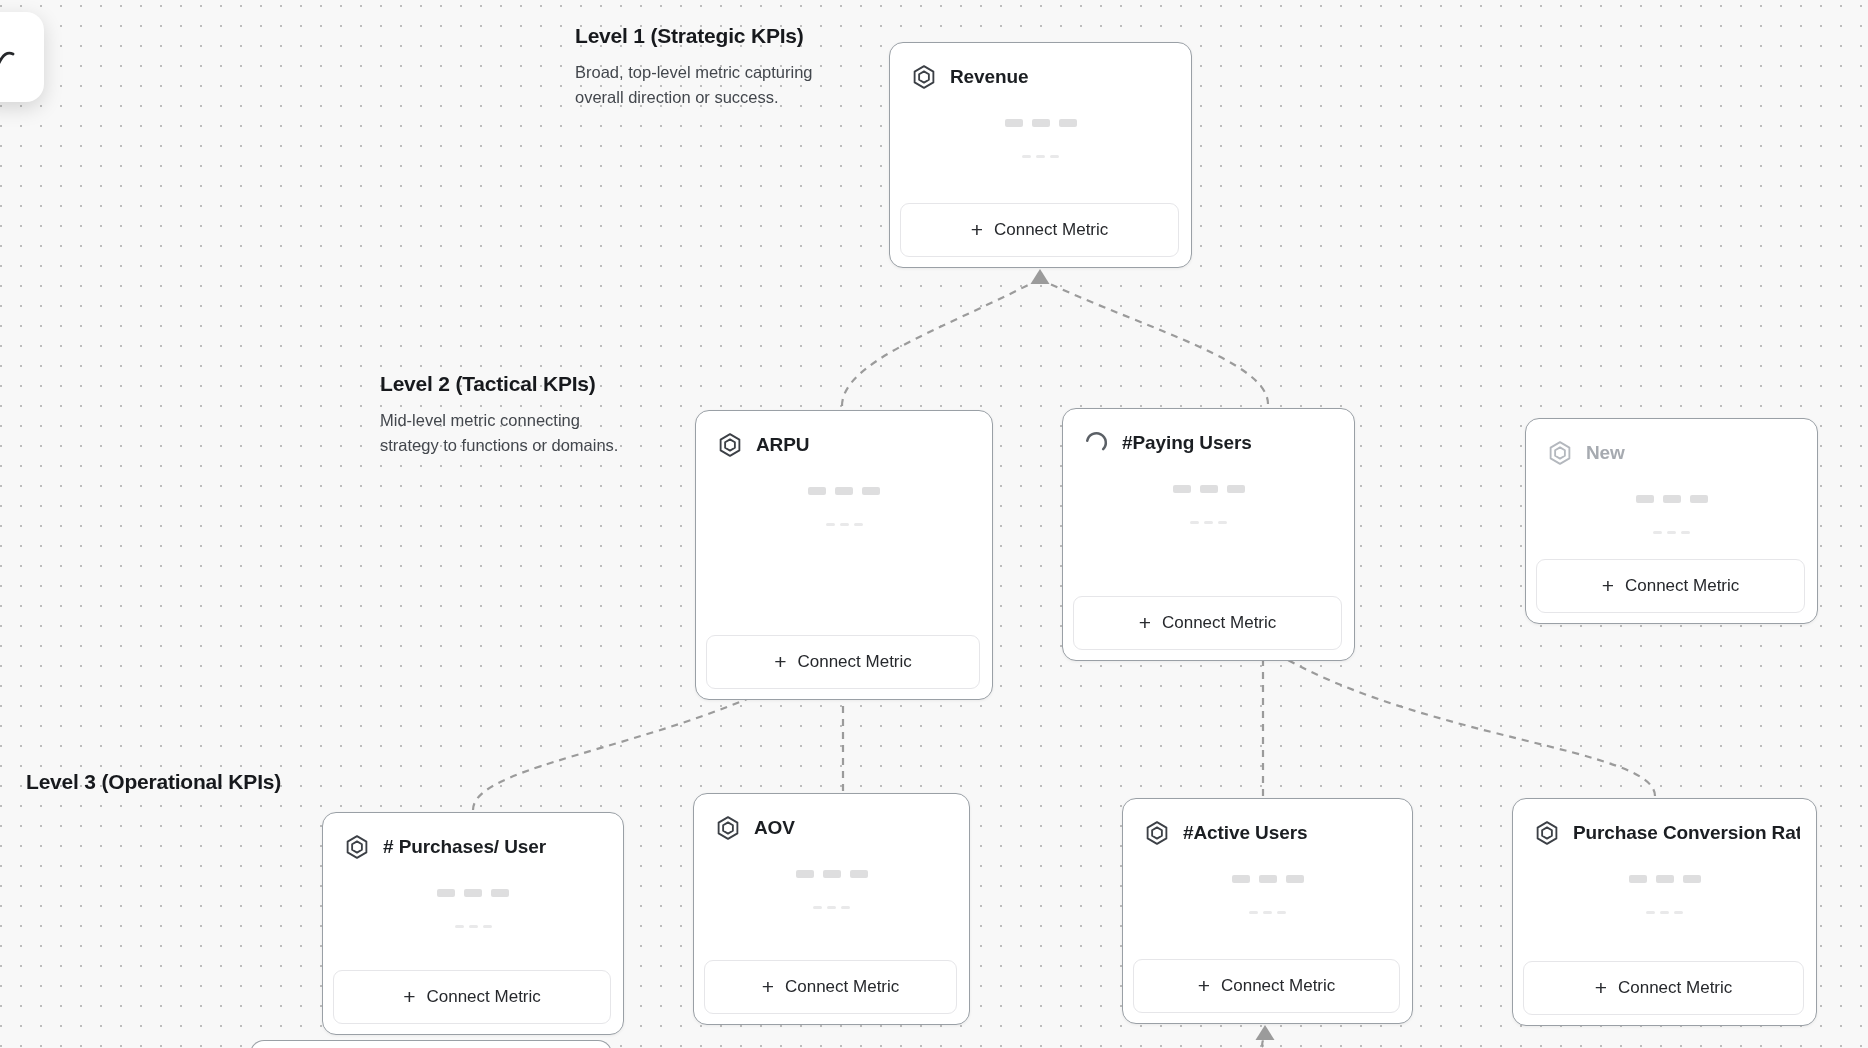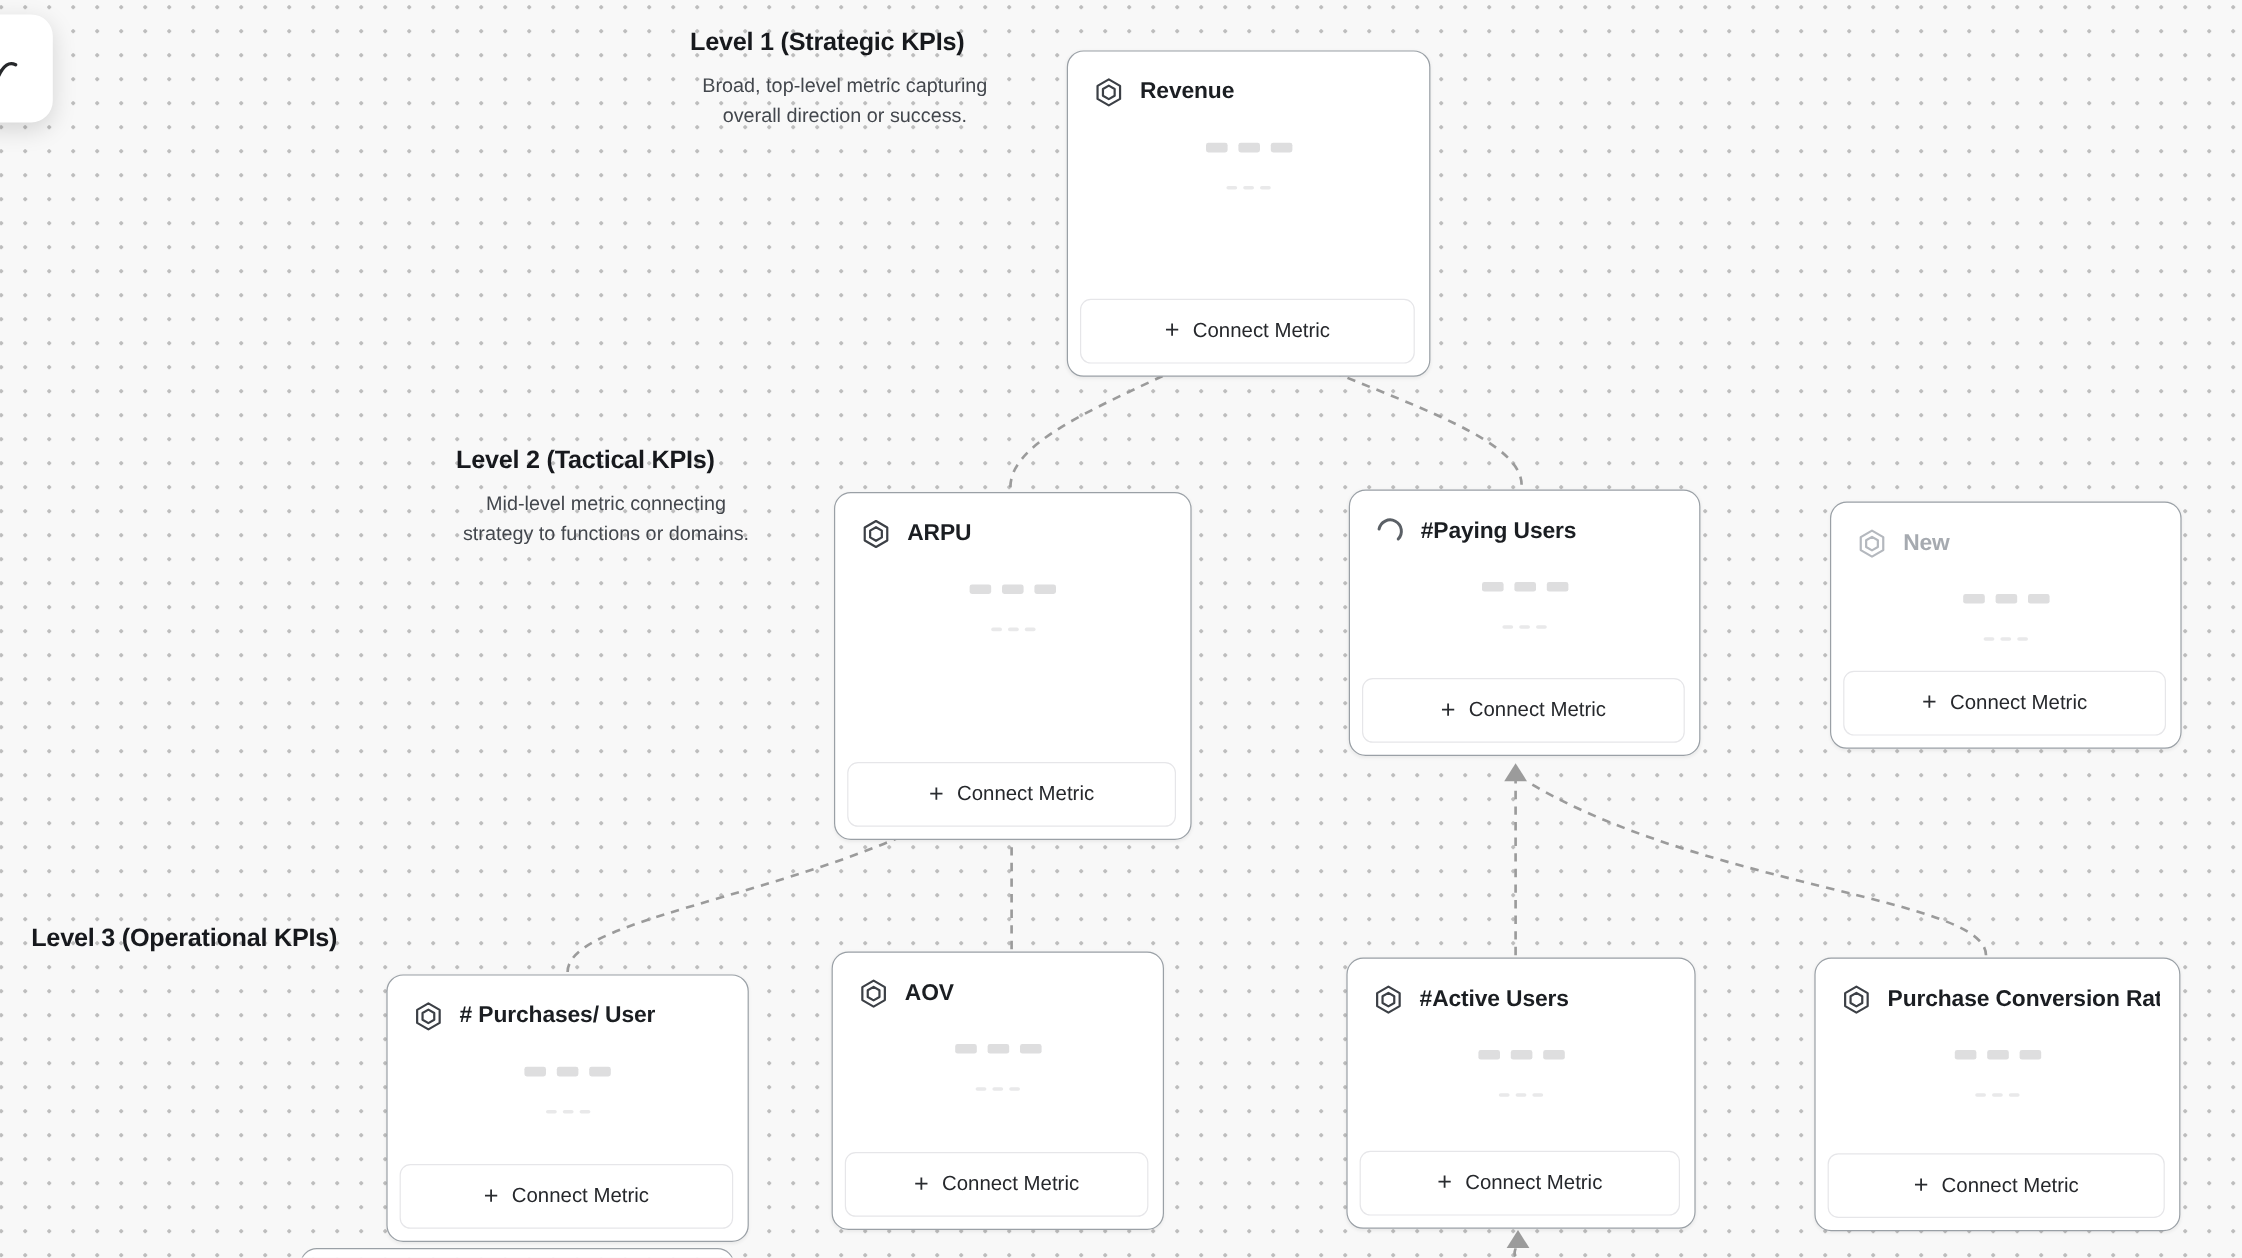--- a/index.html
+++ b/index.html
@@ -17,21 +17,21 @@
   }
   svg.overlay{position:absolute;left:0;top:0;pointer-events:none;}
 
   
   .section{position:absolute;}
   .section-title{
     font-size:21px;font-weight:700;color:#17191d;letter-spacing:-0.2px;
     margin:0 0 12px 0;
   }
   .section-desc{
-    font-size:16.5px;color:#43474d;line-height:1.5;margin:0;text-align:center;
+    font-size:16.5px;color:#43474d;line-height:1.5;margin:0;
   }
 
   
   .card{
     position:absolute;background:#ffffff;
     border:1.4px solid #9aa0a6;border-radius:14px;
     box-shadow:0 1px 3px rgba(0,0,0,0.06);
     box-sizing:border-box;
   }
   .card-header{
@@ -113,21 +113,21 @@
 
   <div class="section" style="left:380px;top:372px;width:300px;">
     <h2 class="section-title">Level 2 (Tactical KPIs)</h2>
     <p class="section-desc" style="width:250px;">Mid-level metric connecting strategy to functions or domains.</p>
   </div>
 
   <div class="section" style="left:26px;top:770px;width:320px;">
     <h2 class="section-title">Level 3 (Operational KPIs)</h2>
   </div>
 
-  <div class="card" style="left:889px;top:42px;width:303px;height:272px;">
+  <div class="card" style="left:889px;top:42px;width:303px;height:226px;">
     <div class="card-header">
       <span class="icon">
         <svg width="26" height="26" viewBox="0 0 24 24" fill="none" stroke="currentColor" stroke-width="1.7" stroke-linejoin="round">
           <path d="M12,2 L20.66,7 L20.66,17 L12,22 L3.34,17 L3.34,7 Z"></path>
           <path d="M12,6.8 L16.5,9.4 L16.5,14.6 L12,17.2 L7.5,14.6 L7.5,9.4 Z"></path>
         </svg>
       </span>
       <span class="card-title">Revenue</span>
     </div>
     <div class="skeleton">
@@ -169,21 +169,21 @@
           <i></i>
           <i></i>
         </div>
     </div>
     <button class="connect-btn">
       <span class="plus">+</span>
       <span>Connect Metric</span>
     </button>
   </div>
 
-  <div class="card" style="left:1124px;top:408px;width:293px;height:222px;">
+  <div class="card" style="left:1062px;top:408px;width:293px;height:253px;">
     <div class="card-header">
       <span class="icon spin">
         <svg width="25" height="25" viewBox="0 0 24 24" fill="none" stroke="currentColor" stroke-width="2.4" stroke-linecap="round">
           <path d="M3.1,10.4 A9,9 0 1 1 18.4,18.4"></path>
         </svg>
       </span>
       <span class="card-title">#Paying Users</span>
     </div>
     <div class="skeleton">
       <div class="sk-row1">

